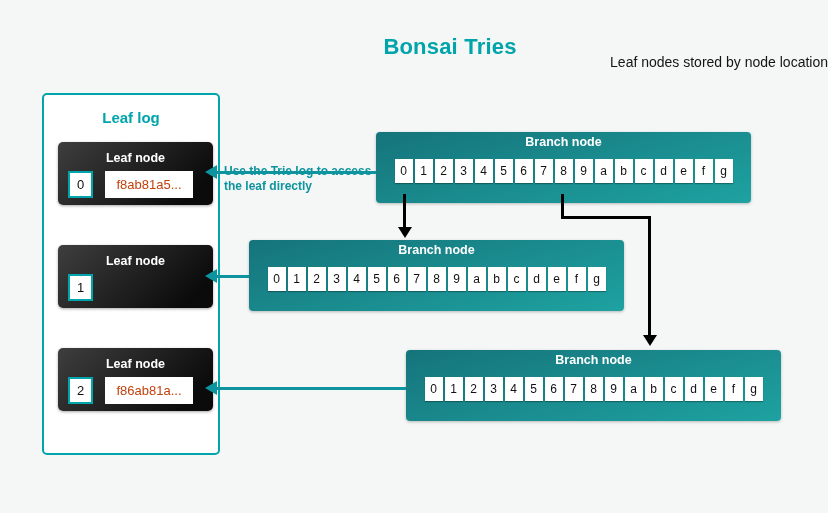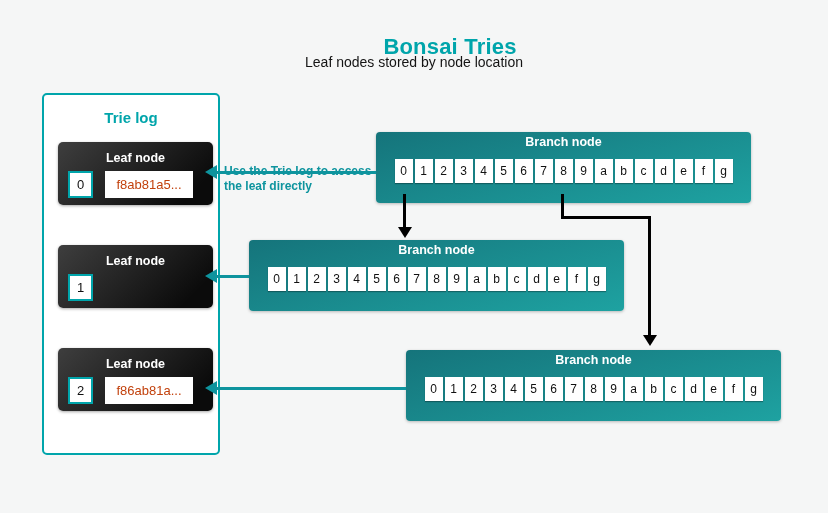--- a/index.html
+++ b/index.html
@@ -12,21 +12,21 @@
     --leaf-g2:#0b0b0b;
   }
   *{margin:0;padding:0;box-sizing:border-box;}
   html,body{background:var(--bg);}
   body{font-family:"Liberation Sans","DejaVu Sans",sans-serif;}
   .stage{position:relative;width:828px;height:513px;background:var(--bg);overflow:hidden;}
 
   
   .title{position:absolute;left:0;top:34px;width:828px;text-align:center;
          font-size:22px;font-weight:bold;color:var(--accent);letter-spacing:.2px;margin-left:36px;}
-  .subtitle{position:absolute;left:0;top:54px;width:828px;text-align:center;
+  .subtitle{position:absolute;left:0;top:54px;width:828px;text-align:right;
          font-size:14px;font-weight:500;color:#141414;}
 
   
   .trie-panel{position:absolute;left:42px;top:93px;width:178px;height:362px;
          background:#ffffff;border:2px solid var(--accent);border-radius:5px;}
   .trie-title{position:absolute;left:0;top:14px;width:100%;text-align:center;
          font-size:15px;font-weight:bold;color:var(--accent);}
 
   
   .leaf{position:absolute;left:58px;width:155px;height:63px;border-radius:5px;
@@ -69,21 +69,21 @@
 </style>
 </head>
 <body>
 
 <div class="stage">
 
   <div class="title">Bonsai Tries</div>
   <div class="subtitle">Leaf nodes stored by node location</div>
 
   <div class="trie-panel">
-    <div class="trie-title">Trie log</div>
+    <div class="trie-title">Leaf log</div>
   </div>
 
   <div class="leaf leaf-0">
     <div class="leaf-label">Leaf node</div>
     <div class="leaf-idx">0</div>
     <div class="leaf-hash">f8ab81a5...</div>
   </div>
   <div class="leaf leaf-1">
     <div class="leaf-label">Leaf node</div>
     <div class="leaf-idx">1</div>

